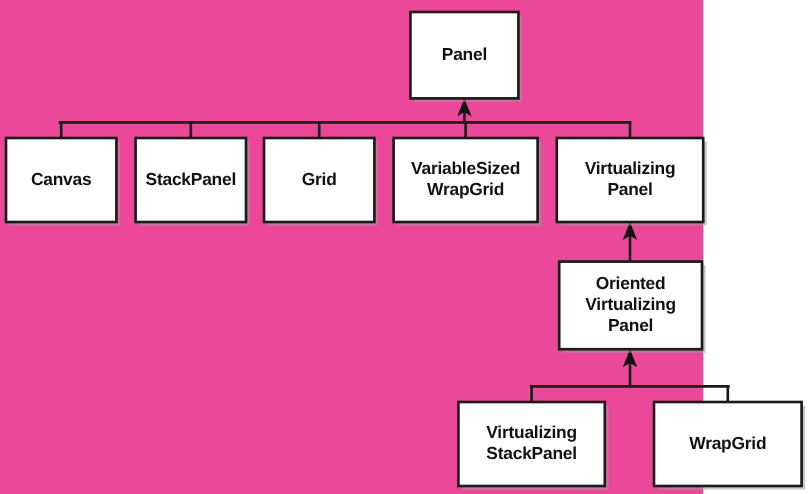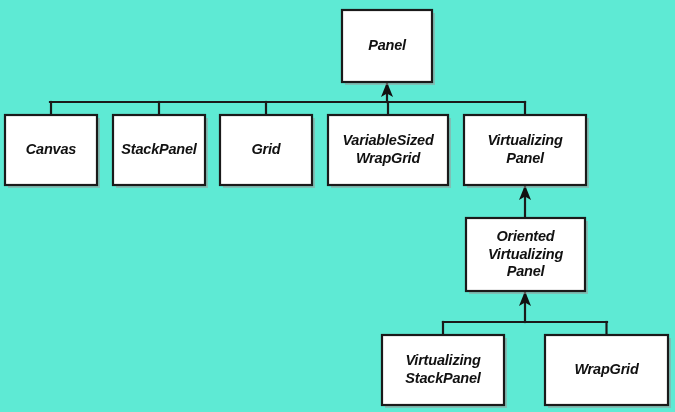--- a/index.html
+++ b/index.html
@@ -9,24 +9,23 @@
     background: #ffffff;
   }
   body {
     width: 675px;
     height: 412px;
     overflow: hidden;
     font-family: "Liberation Sans", "DejaVu Sans", sans-serif;
   }
   #diagram-root {
     position: relative;
-    width: 675px;
+    width: 586px;
     height: 412px;
-    background: #5eead4;
-    font-style: italic;
+    background: #ec4899;
   }
   #diagram-svg {
     display: block;
     width: 675px;
     height: 412px;
   }
   .node-box {
     fill: #ffffff;
     stroke: #1a1a1a;
     stroke-width: 2.2;

